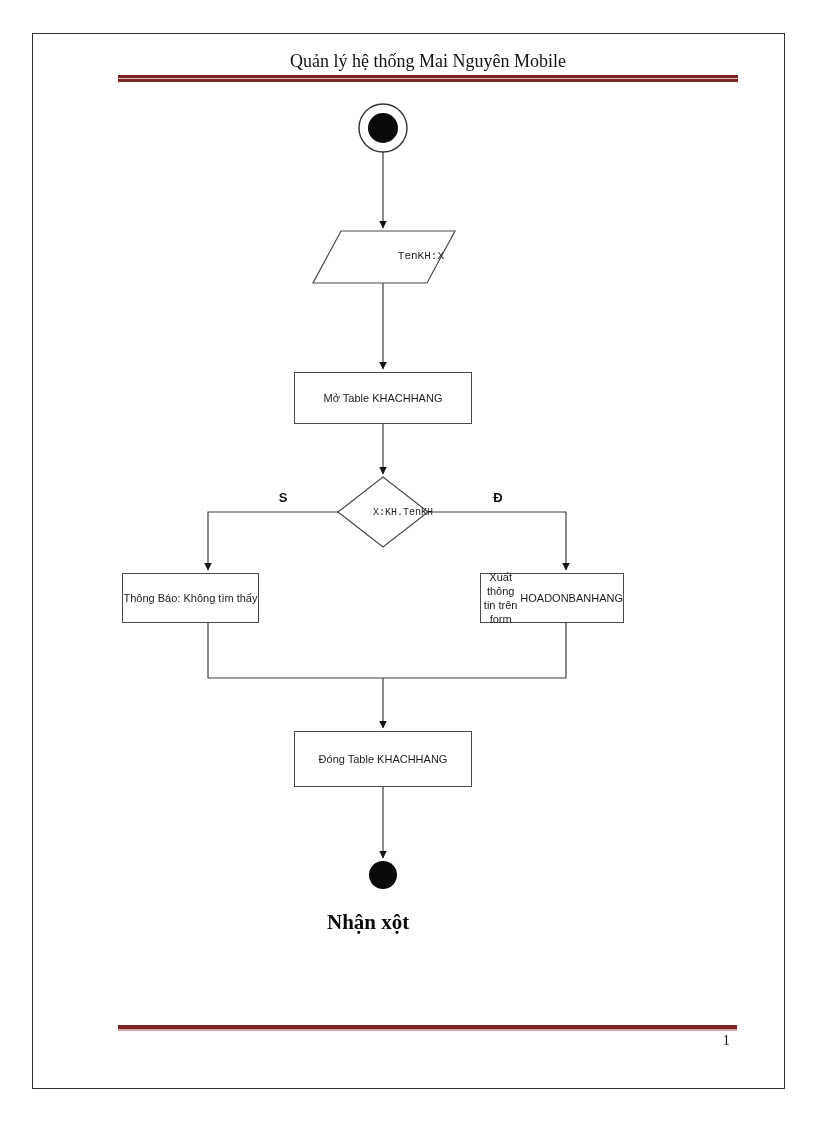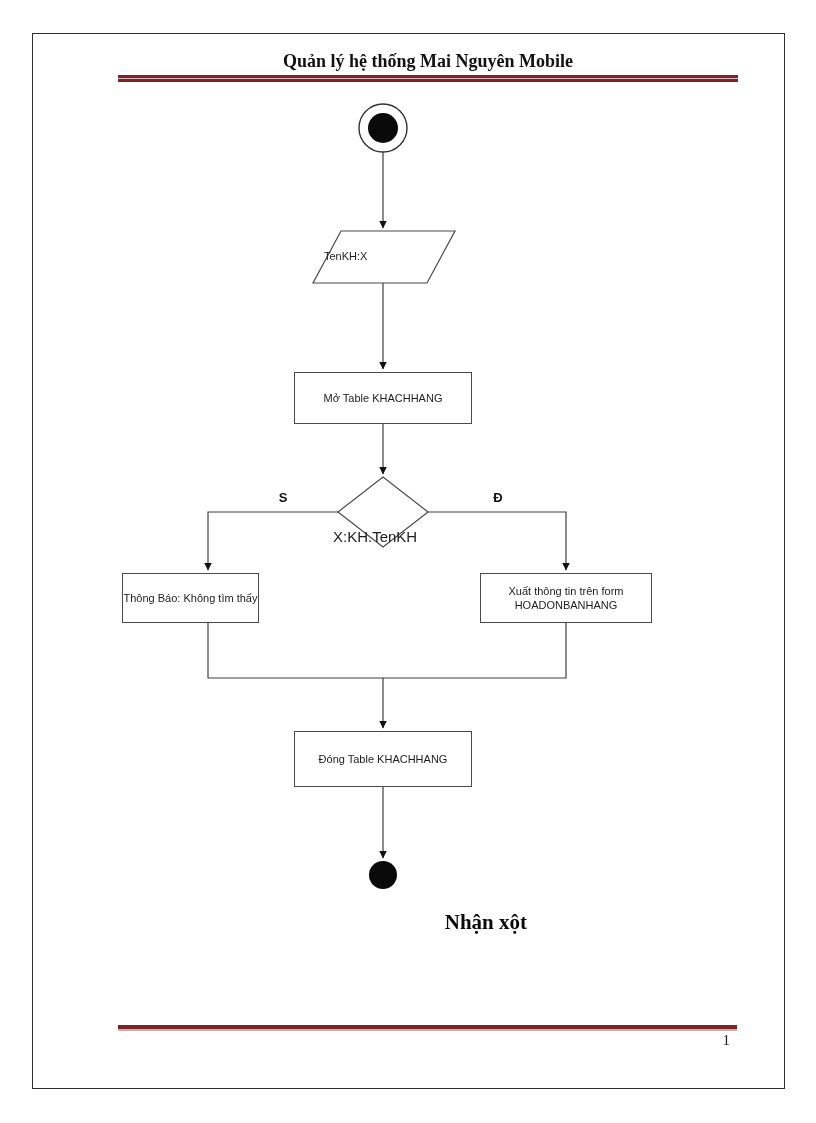--- a/index.html
+++ b/index.html
@@ -7,21 +7,21 @@
     width:816px;height:1123px;position:relative;background:#ffffff;
     font-family:"Liberation Sans", sans-serif;color:#222;overflow:hidden;
   }
   .page-border{
     position:absolute;left:32px;top:33px;width:753px;height:1056px;
     border:1px solid #2f2f2f;background:#ffffff;box-sizing:border-box;
   }
   .doc-title{
     position:absolute;left:118px;top:49px;width:620px;height:24px;
     text-align:center;font-family:"Liberation Serif", serif;
-    font-size:18px;color:#111;line-height:24px;font-weight:bold;
+    font-size:18px;color:#111;line-height:24px;
   }
   .header-rule{
     position:absolute;left:118px;top:75px;width:620px;height:7px;
     border-top:3px solid #7b2527;border-bottom:3px solid #7b2527;
     background:#d9b9bb;box-sizing:border-box;
   }
   .footer-rule{
     position:absolute;left:118px;top:1025px;width:619px;height:6px;
     border-top:4px solid #7b2527;background:#d3a9ac;box-sizing:border-box;
   }
@@ -30,35 +30,35 @@
     text-align:right;font-family:"Liberation Serif", serif;font-size:15px;color:#222;
   }
   svg.flow{position:absolute;left:0;top:0;width:816px;height:1123px;}
   .flow-rect{
     position:absolute;border:1px solid #4a4a4a;background:#ffffff;
     box-sizing:border-box;display:flex;align-items:center;justify-content:center;
     text-align:center;font-size:11px;color:#1d1d1d;line-height:14px;
   }
   .rect-open{left:294px;top:372px;width:178px;height:52px;}
   .rect-notfound{left:122px;top:573px;width:137px;height:50px;}
-  .rect-found{left:480px;top:573px;width:172px;height:50px;flex-direction:column;}
+  .rect-found{left:480px;top:573px;width:144px;height:50px;flex-direction:row;}
   .rect-close{left:294px;top:731px;width:178px;height:56px;}
   .shape-label{
-    position:absolute;text-align:left;font-size:11px;color:#1d1d1d;line-height:13px;
+    position:absolute;text-align:right;font-size:11px;color:#1d1d1d;line-height:13px;font-family:Liberation Mono, monospace;
   }
   .lbl-input{left:324px;top:250px;width:120px;}
-  .lbl-decision{left:333px;top:506px;width:100px;font-size:15px;margin-top:24px;}
+  .lbl-decision{left:333px;top:506px;width:100px;font-size:10px;}
   .branch-label{
     position:absolute;width:36px;text-align:center;
     font-size:13px;font-weight:bold;color:#111;
   }
   .lbl-no{left:265px;top:490px;}
   .lbl-yes{left:480px;top:490px;}
   .diagram-caption{
-    position:absolute;left:327px;top:910px;width:200px;text-align:right;
+    position:absolute;left:327px;top:910px;width:200px;text-align:left;
     font-family:"Liberation Serif", serif;font-weight:bold;font-size:21px;color:#0a0a0a;
   }
 </style>
 </head>
 <body>
 
 <div class="page-border"></div>
 
 <div class="doc-title">Quản lý hệ thống Mai Nguyên Mobile</div>
 <div class="header-rule"></div>

